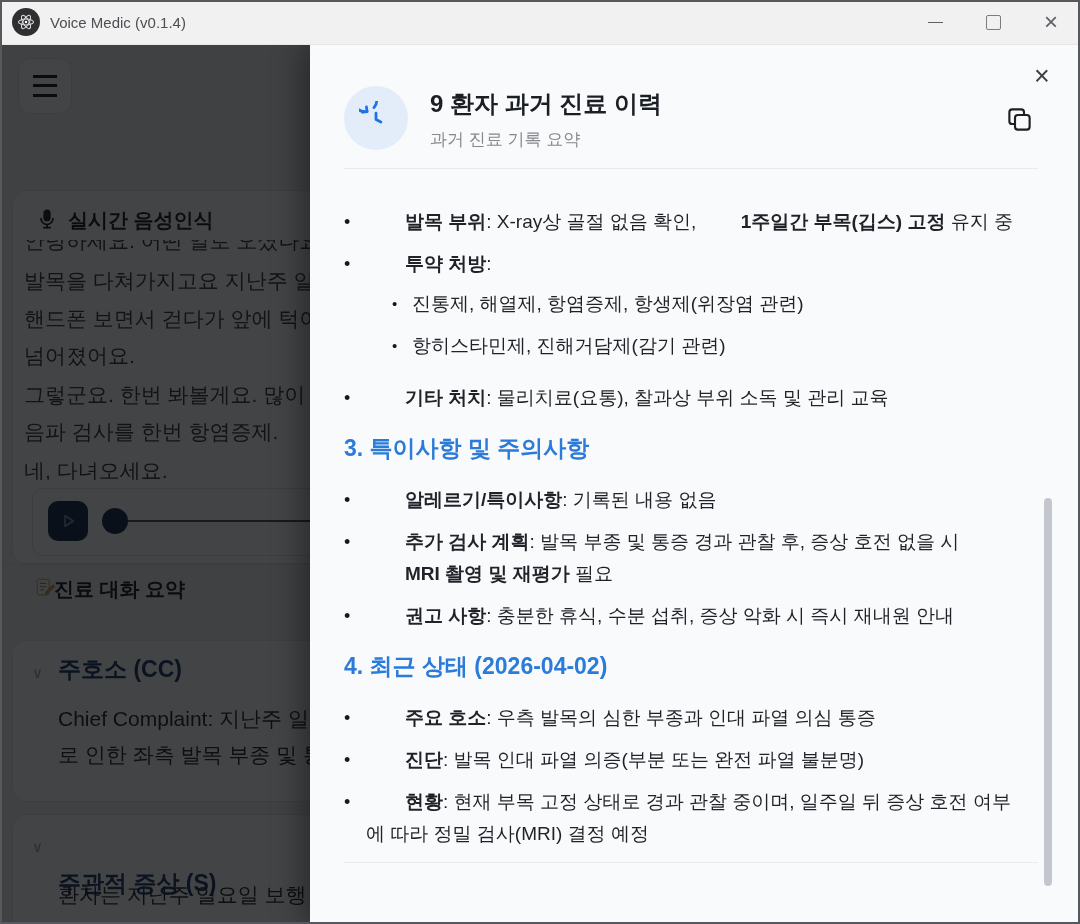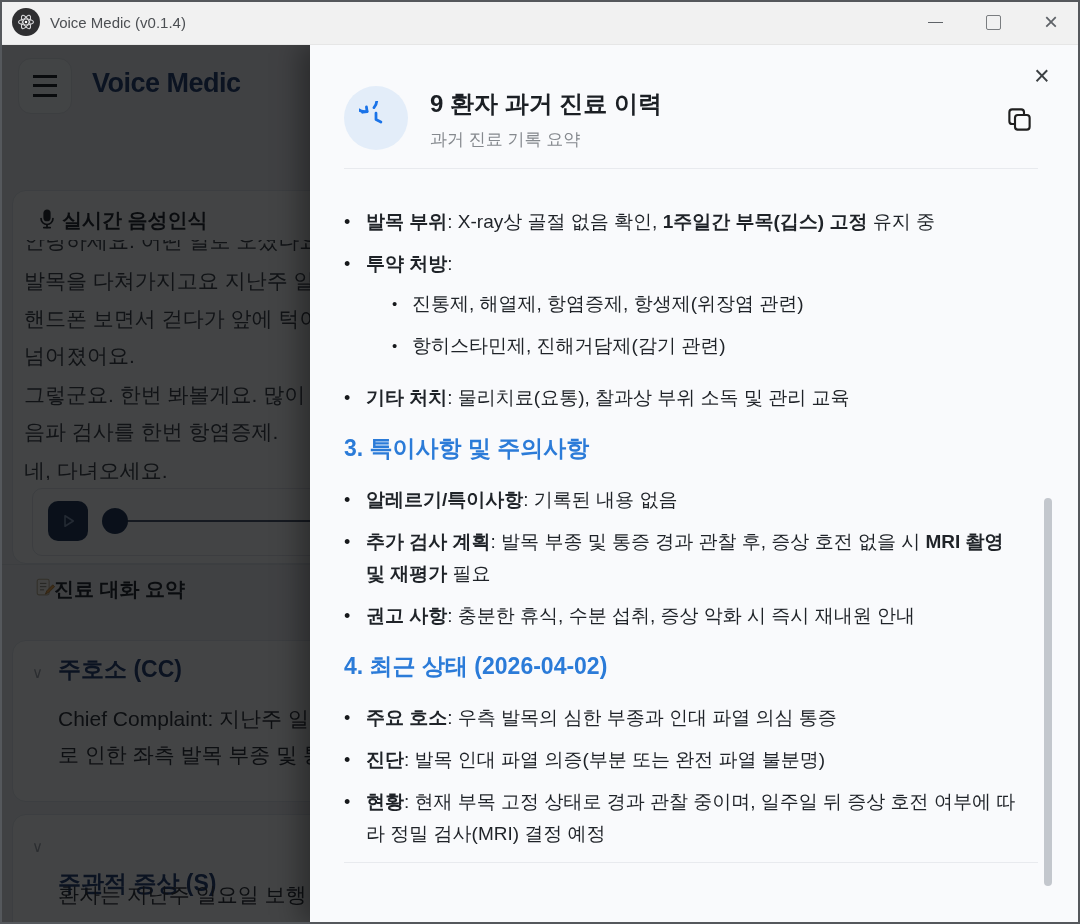--- a/index.html
+++ b/index.html
@@ -29,21 +29,21 @@
                  border-radius:13px;background:#fbfcfd;display:flex;align-items:center;justify-content:center;}
   .hamburger-glyph{display:block;width:24px;height:16px;border-top:3px solid #101317;border-bottom:3px solid #101317;position:relative;}
   .hamburger-glyph:after{content:"";position:absolute;left:0;top:5.5px;width:24px;height:3px;background:#101317;}
   .brand{position:absolute;left:92px;top:24px;font-size:27px;font-weight:800;color:#17336b;letter-spacing:-.5px;}
   .tab-chart{position:absolute;left:256px;top:14px;width:96px;height:54px;border-radius:14px;
              background:#e7ebf1;display:flex;align-items:center;padding-left:14px;box-sizing:border-box;
              font-size:23px;font-weight:700;color:#17336b;}
   .card{position:absolute;background:#ffffff;border:1px solid #e2e6ec;border-radius:14px;}
   .card-stt{left:12px;top:146px;width:350px;height:372px;}
   .stt-head-icon{position:absolute;left:36px;top:164px;}
-  .stt-head-label{position:absolute;left:62px;top:163px;font-size:20px;font-weight:700;color:#14181f;}
+  .stt-head-label{position:absolute;left:68px;top:163px;font-size:20px;font-weight:700;color:#14181f;}
   .transcript{position:absolute;left:24px;top:196px;width:420px;height:240px;overflow:hidden;}
   .tline{position:absolute;left:0;white-space:nowrap;font-size:21px;color:#30353d;line-height:30px;}
   .tl1{top:-14px;}.tl2{top:26px;}.tl3{top:64px;}.tl4{top:101px;}.tl5{top:140px;}.tl6{top:177px;}.tl7{top:216px;}
   .audio-box{position:absolute;left:32px;top:444px;width:400px;height:66px;border:1px solid #dfe3e9;border-radius:10px;background:#fdfdfe;}
   .play-btn{position:absolute;left:48px;top:457px;width:40px;height:40px;border-radius:10px;background:#11294d;
             display:flex;align-items:center;justify-content:center;}
   .audio-thumb{position:absolute;left:102px;top:464px;width:26px;height:26px;border-radius:50%;background:#11294d;}
   .audio-track{position:absolute;left:118px;top:476px;width:300px;height:2px;background:#3e4c66;}
   .section-divider{position:absolute;left:0;top:520px;width:1080px;height:1px;background:#e1e5ea;}
   .summary-icon{position:absolute;left:34px;top:533px;}
@@ -77,21 +77,21 @@
   .modal-content{position:absolute;left:34px;top:150px;width:676px;color:#1f2328;font-size:19px;}
   .modal-content > :first-child{margin-top:12px;}
   .modal-content h3{font-size:23px;font-weight:700;color:#2b7bd8;margin:18px 0 20px 0;line-height:32px;}
   ul.bullet-list,ul.sub-bullet-list{list-style:none;margin:0;padding:0;}
   ul.bullet-list > li{display:flex;margin-bottom:10px;line-height:32px;}
   ul.sub-bullet-list{margin:8px 0 2px 26px;}
   ul.sub-bullet-list > li{display:flex;margin-bottom:10px;line-height:32px;}
   .dot{flex:none;width:22px;font-size:18px;color:#16181b;}
   ul.sub-bullet-list .dot{width:20px;font-size:15px;}
   .li-body{flex:1;}
-  .b{font-weight:700;}
+  .b{font-weight:700;margin-left:39px;}
   .modal-bottom-divider{position:absolute;left:34px;top:818px;width:694px;height:1px;background:#e8eaee;}
   .modal-scrollbar{position:absolute;left:734px;top:454px;width:8px;height:388px;border-radius:4px;background:#c3c7cd;}
 </style>
 </head>
 <body>
 
 <div class="window-frame"></div>
 
 <div class="titlebar">
   <div class="app-logo">
@@ -115,21 +115,20 @@
       </div>
   </div>
 </div>
 
 <div class="main">
 
   <div class="app-under">
     <div class="hamburger-btn">
       <span class="hamburger-glyph"></span>
     </div>
-    <div class="brand">Voice Medic</div>
 
     <div class="card card-stt"></div>
     <div class="stt-head-icon">
       <svg width="22" height="22" viewBox="0 0 24 24" fill="none" stroke="#16191f" stroke-width="1.9" stroke-linecap="round">
         <rect x="9" y="2.5" width="6" height="11" rx="3" fill="#16191f"></rect>
         <path d="M5.5 11.5a6.5 6.5 0 0 0 13 0"></path>
         <line x1="12" y1="18.2" x2="12" y2="21.2"></line>
         <line x1="8.5" y1="21.4" x2="15.5" y2="21.4"></line>
       </svg>
     </div>

